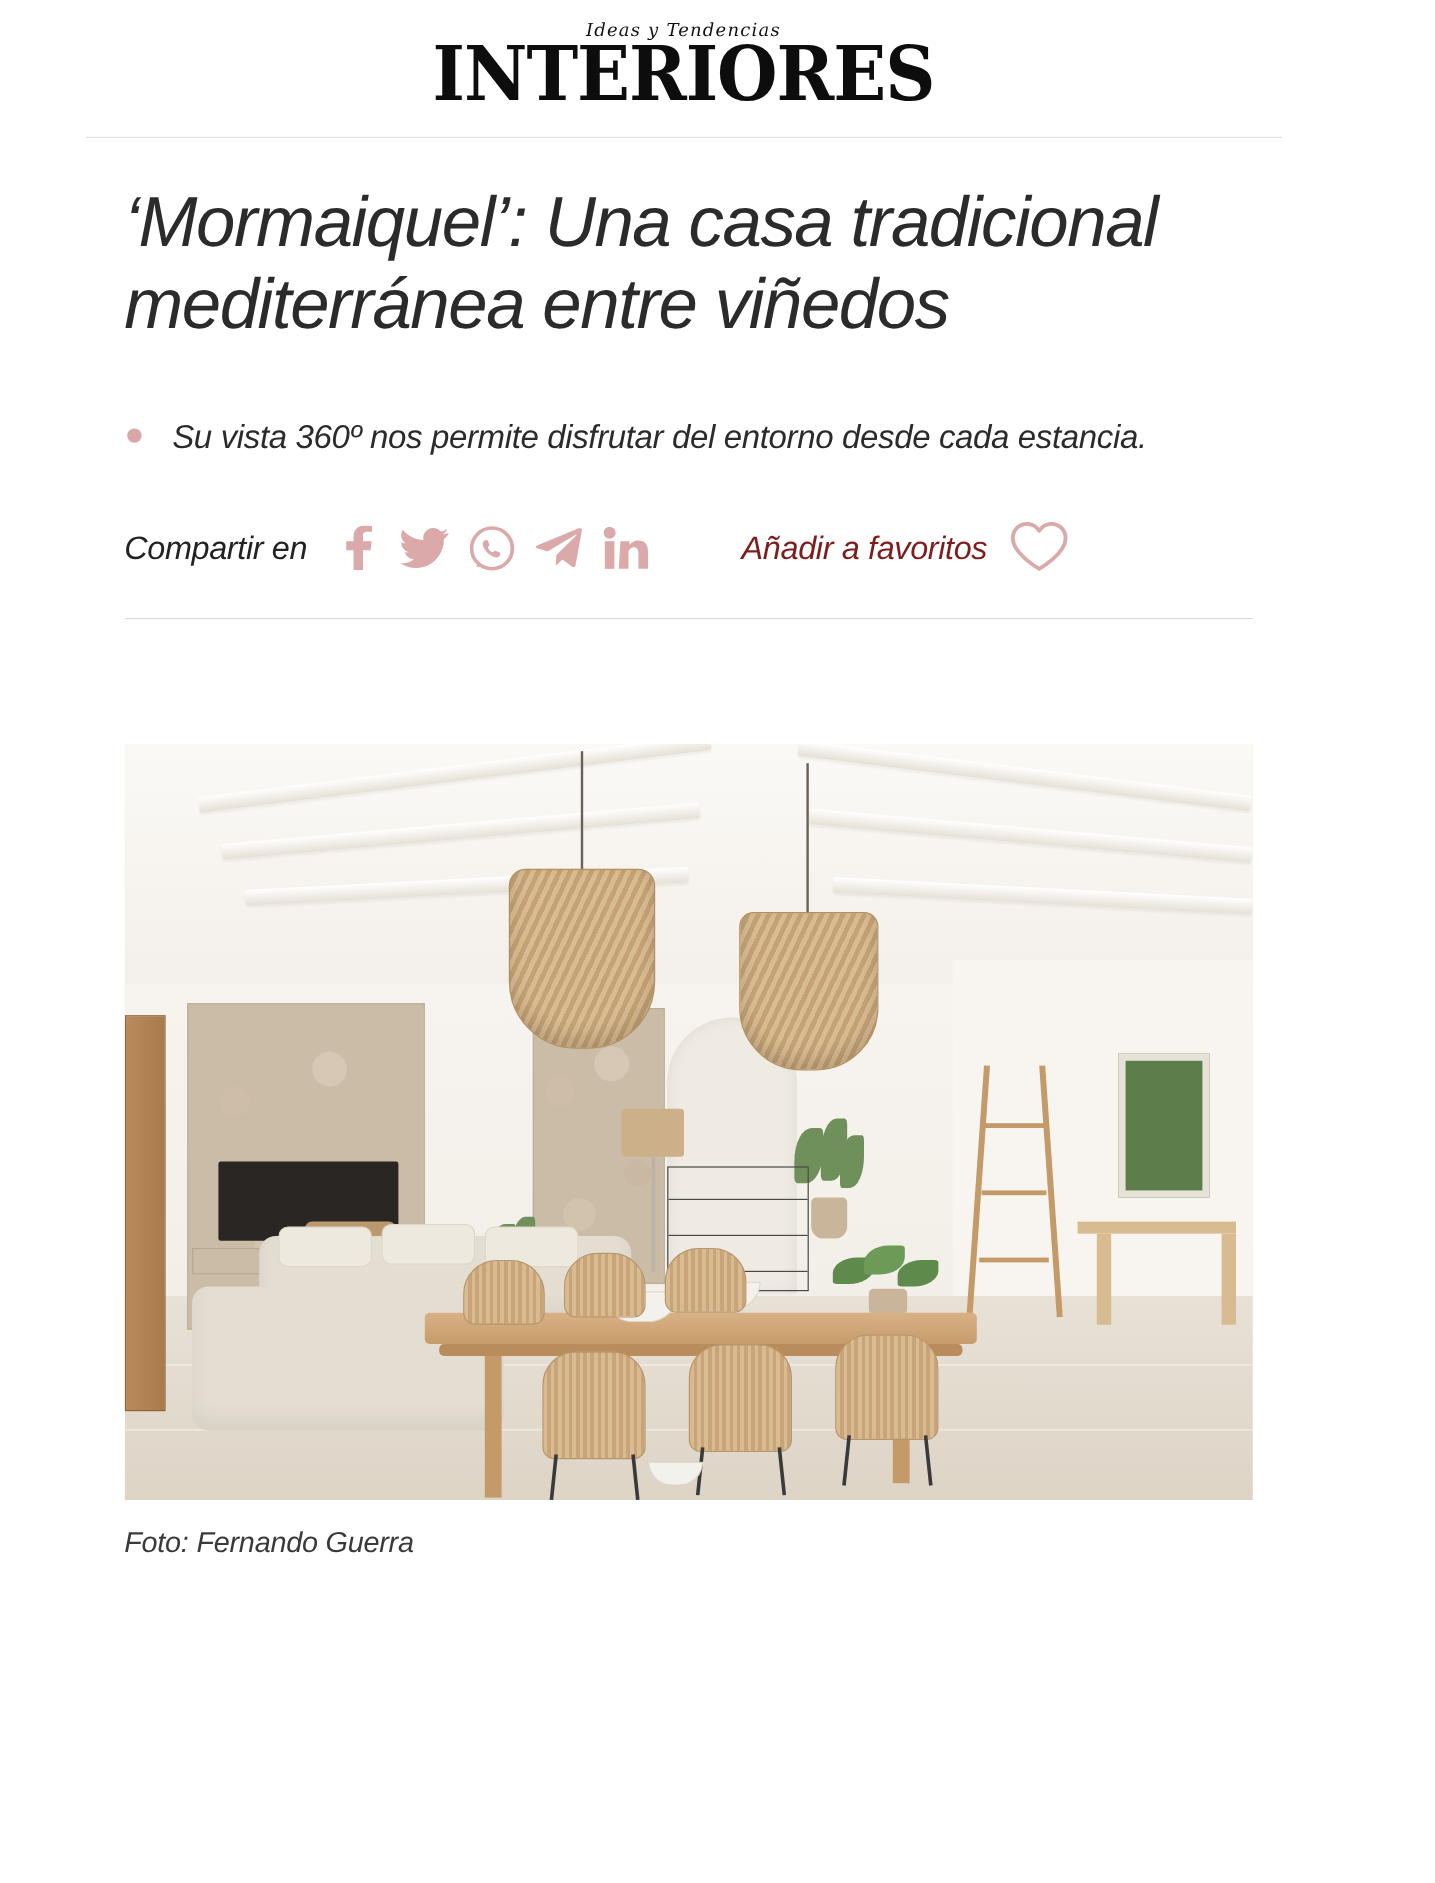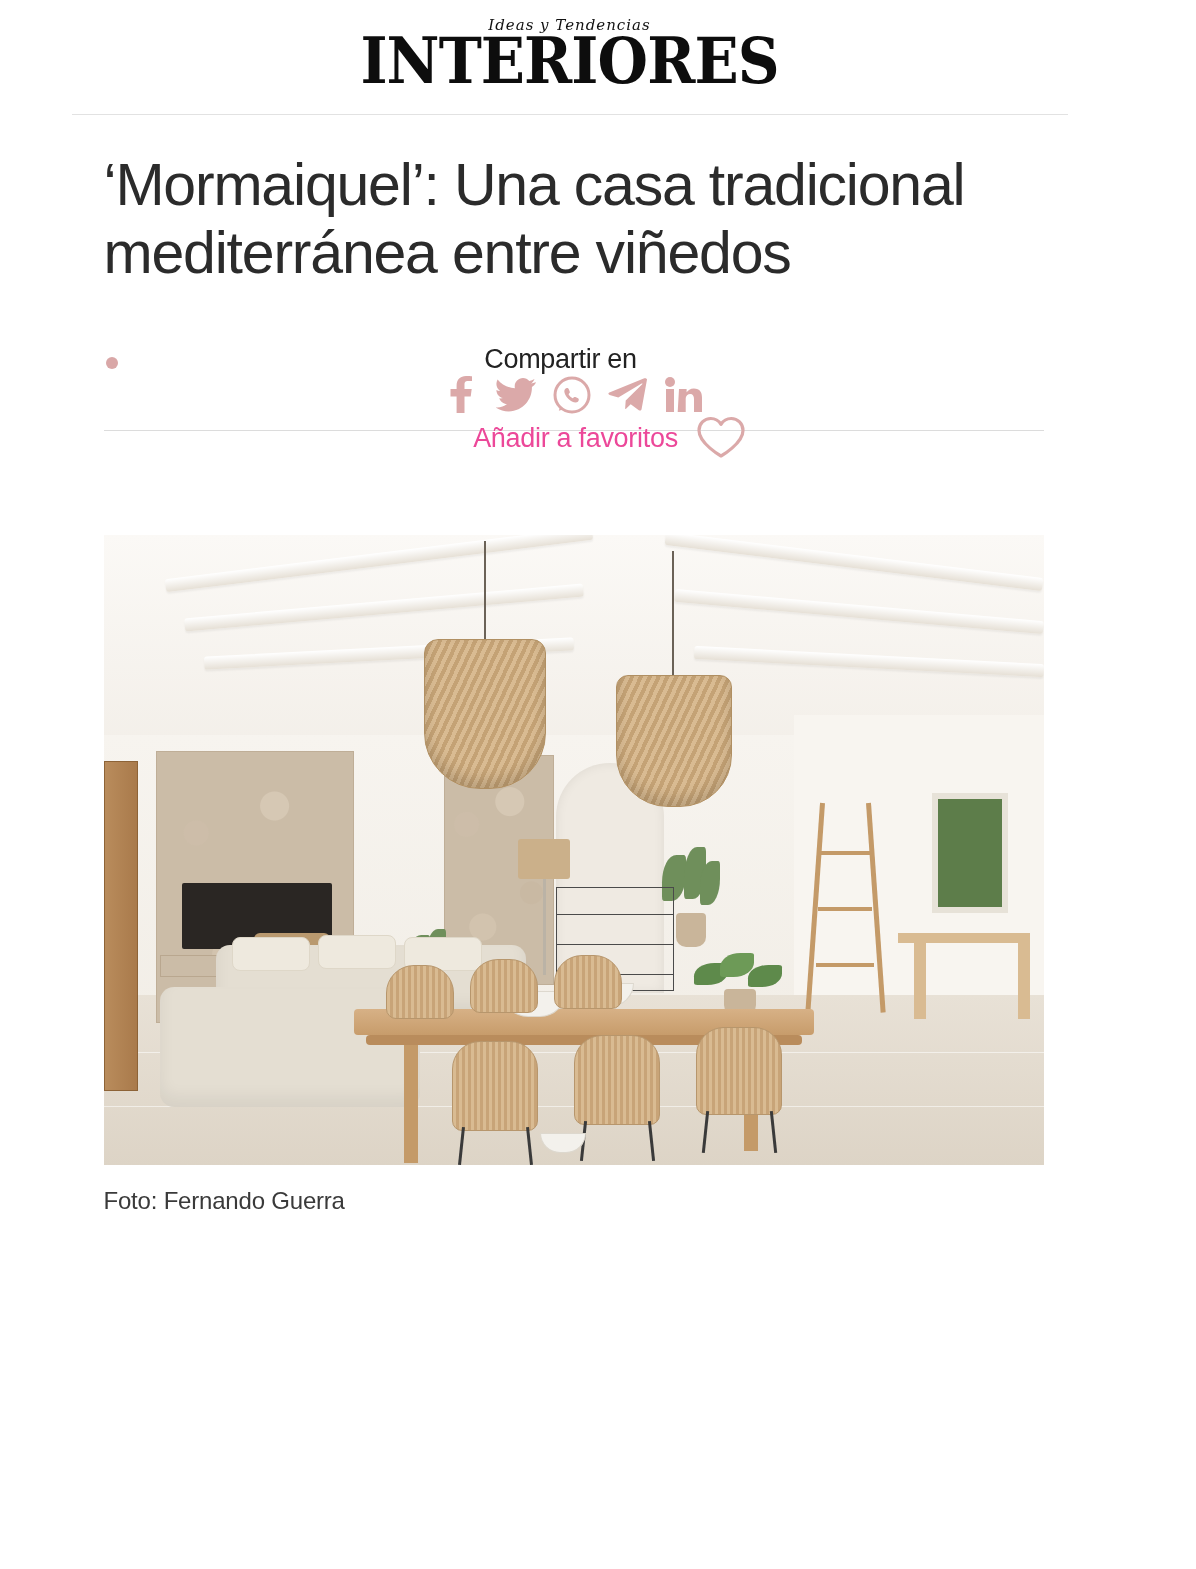--- a/index.html
+++ b/index.html
@@ -40,20 +40,21 @@
     width: 996px;
     height: 1px;
     background: #e2e2e2;
   }
 
   
   .article {
     width: 940px;
     margin: 0 auto;
     padding-left: 4px;
+    font-style: italic;
   }
 
   .headline {
     font-family: "Liberation Sans", sans-serif;
     font-weight: 400;
     font-size: 59px;
     line-height: 1.16;
     letter-spacing: -1.2px;
     color: #2b2b2b;
     margin-top: 36px;
@@ -82,21 +83,20 @@
     border-radius: 50%;
     background: #d9a7a7;
   }
 
   
   .sharebar {
     margin-top: 46px;
     display: flex;
     align-items: center;
     height: 56px;
-    flex-direction: column;
   }
   .share-label {
     font-size: 27px;
     color: #222;
     letter-spacing: -0.3px;
     margin-right: 22px;
   }
   .share-icons {
     display: flex;
     align-items: center;
@@ -112,21 +112,21 @@
   }
   .share-icons svg { display: block; }
   .fav {
     margin-left: 76px;
     display: flex;
     align-items: center;
     gap: 18px;
   }
   .fav-label {
     font-size: 27px;
-    color: #ec4899;
+    color: #7f1d1d;
     letter-spacing: -0.3px;
   }
   .rule-under-share {
     margin: 30px 0 0;
     width: 940px;
     height: 1px;
     background: #dcdcdc;
   }
 
   
@@ -258,20 +258,21 @@
     <div class="masthead-rule"></div>
   </header>
 
   <main class="article">
 
     <h1 class="headline">‘Mormaiquel’: Una casa tradicional mediterránea entre viñedos</h1>
 
     <ul class="bullets">
       <li>
         <span class="bullet-dot"></span>
+        <span>Su vista 360º nos permite disfrutar del entorno desde cada estancia.</span>
       </li>
     </ul>
 
     <div class="sharebar">
       <span class="share-label">Compartir en</span>
 
       <div class="share-icons">
 
         <span class="ic" title="Facebook">
           <svg width="26" height="38" viewBox="0 0 26 38" aria-hidden="true">

